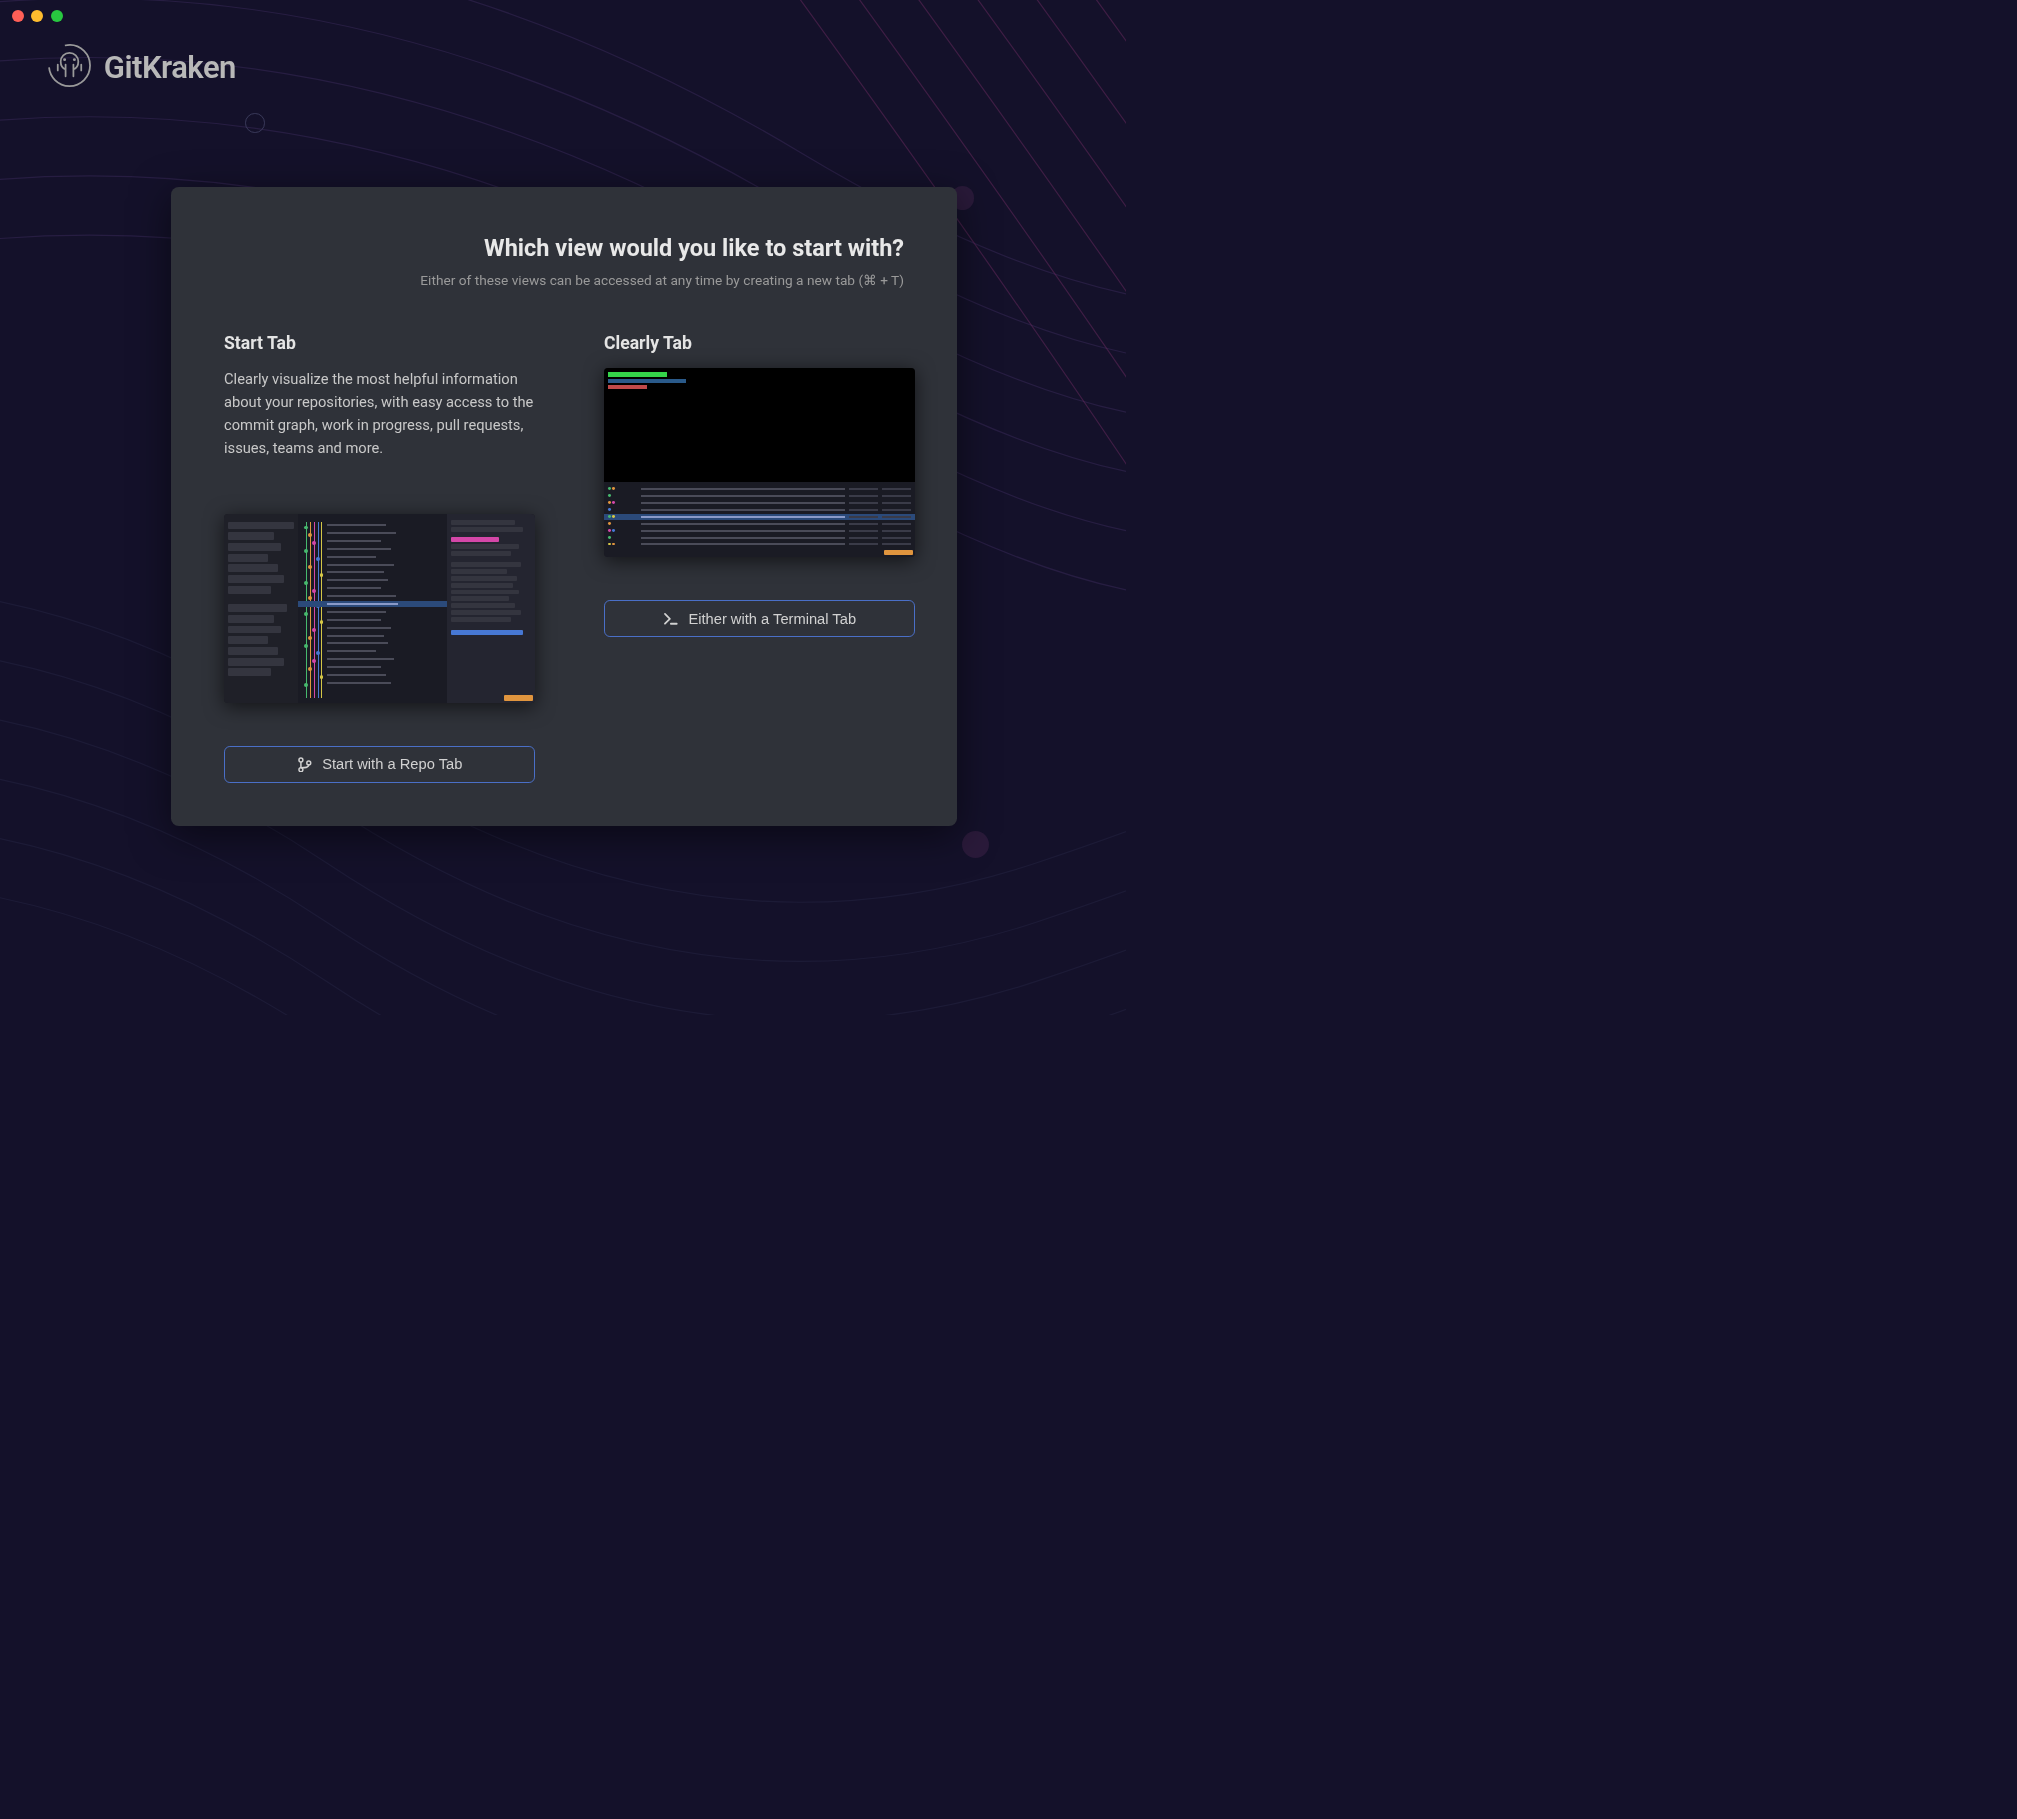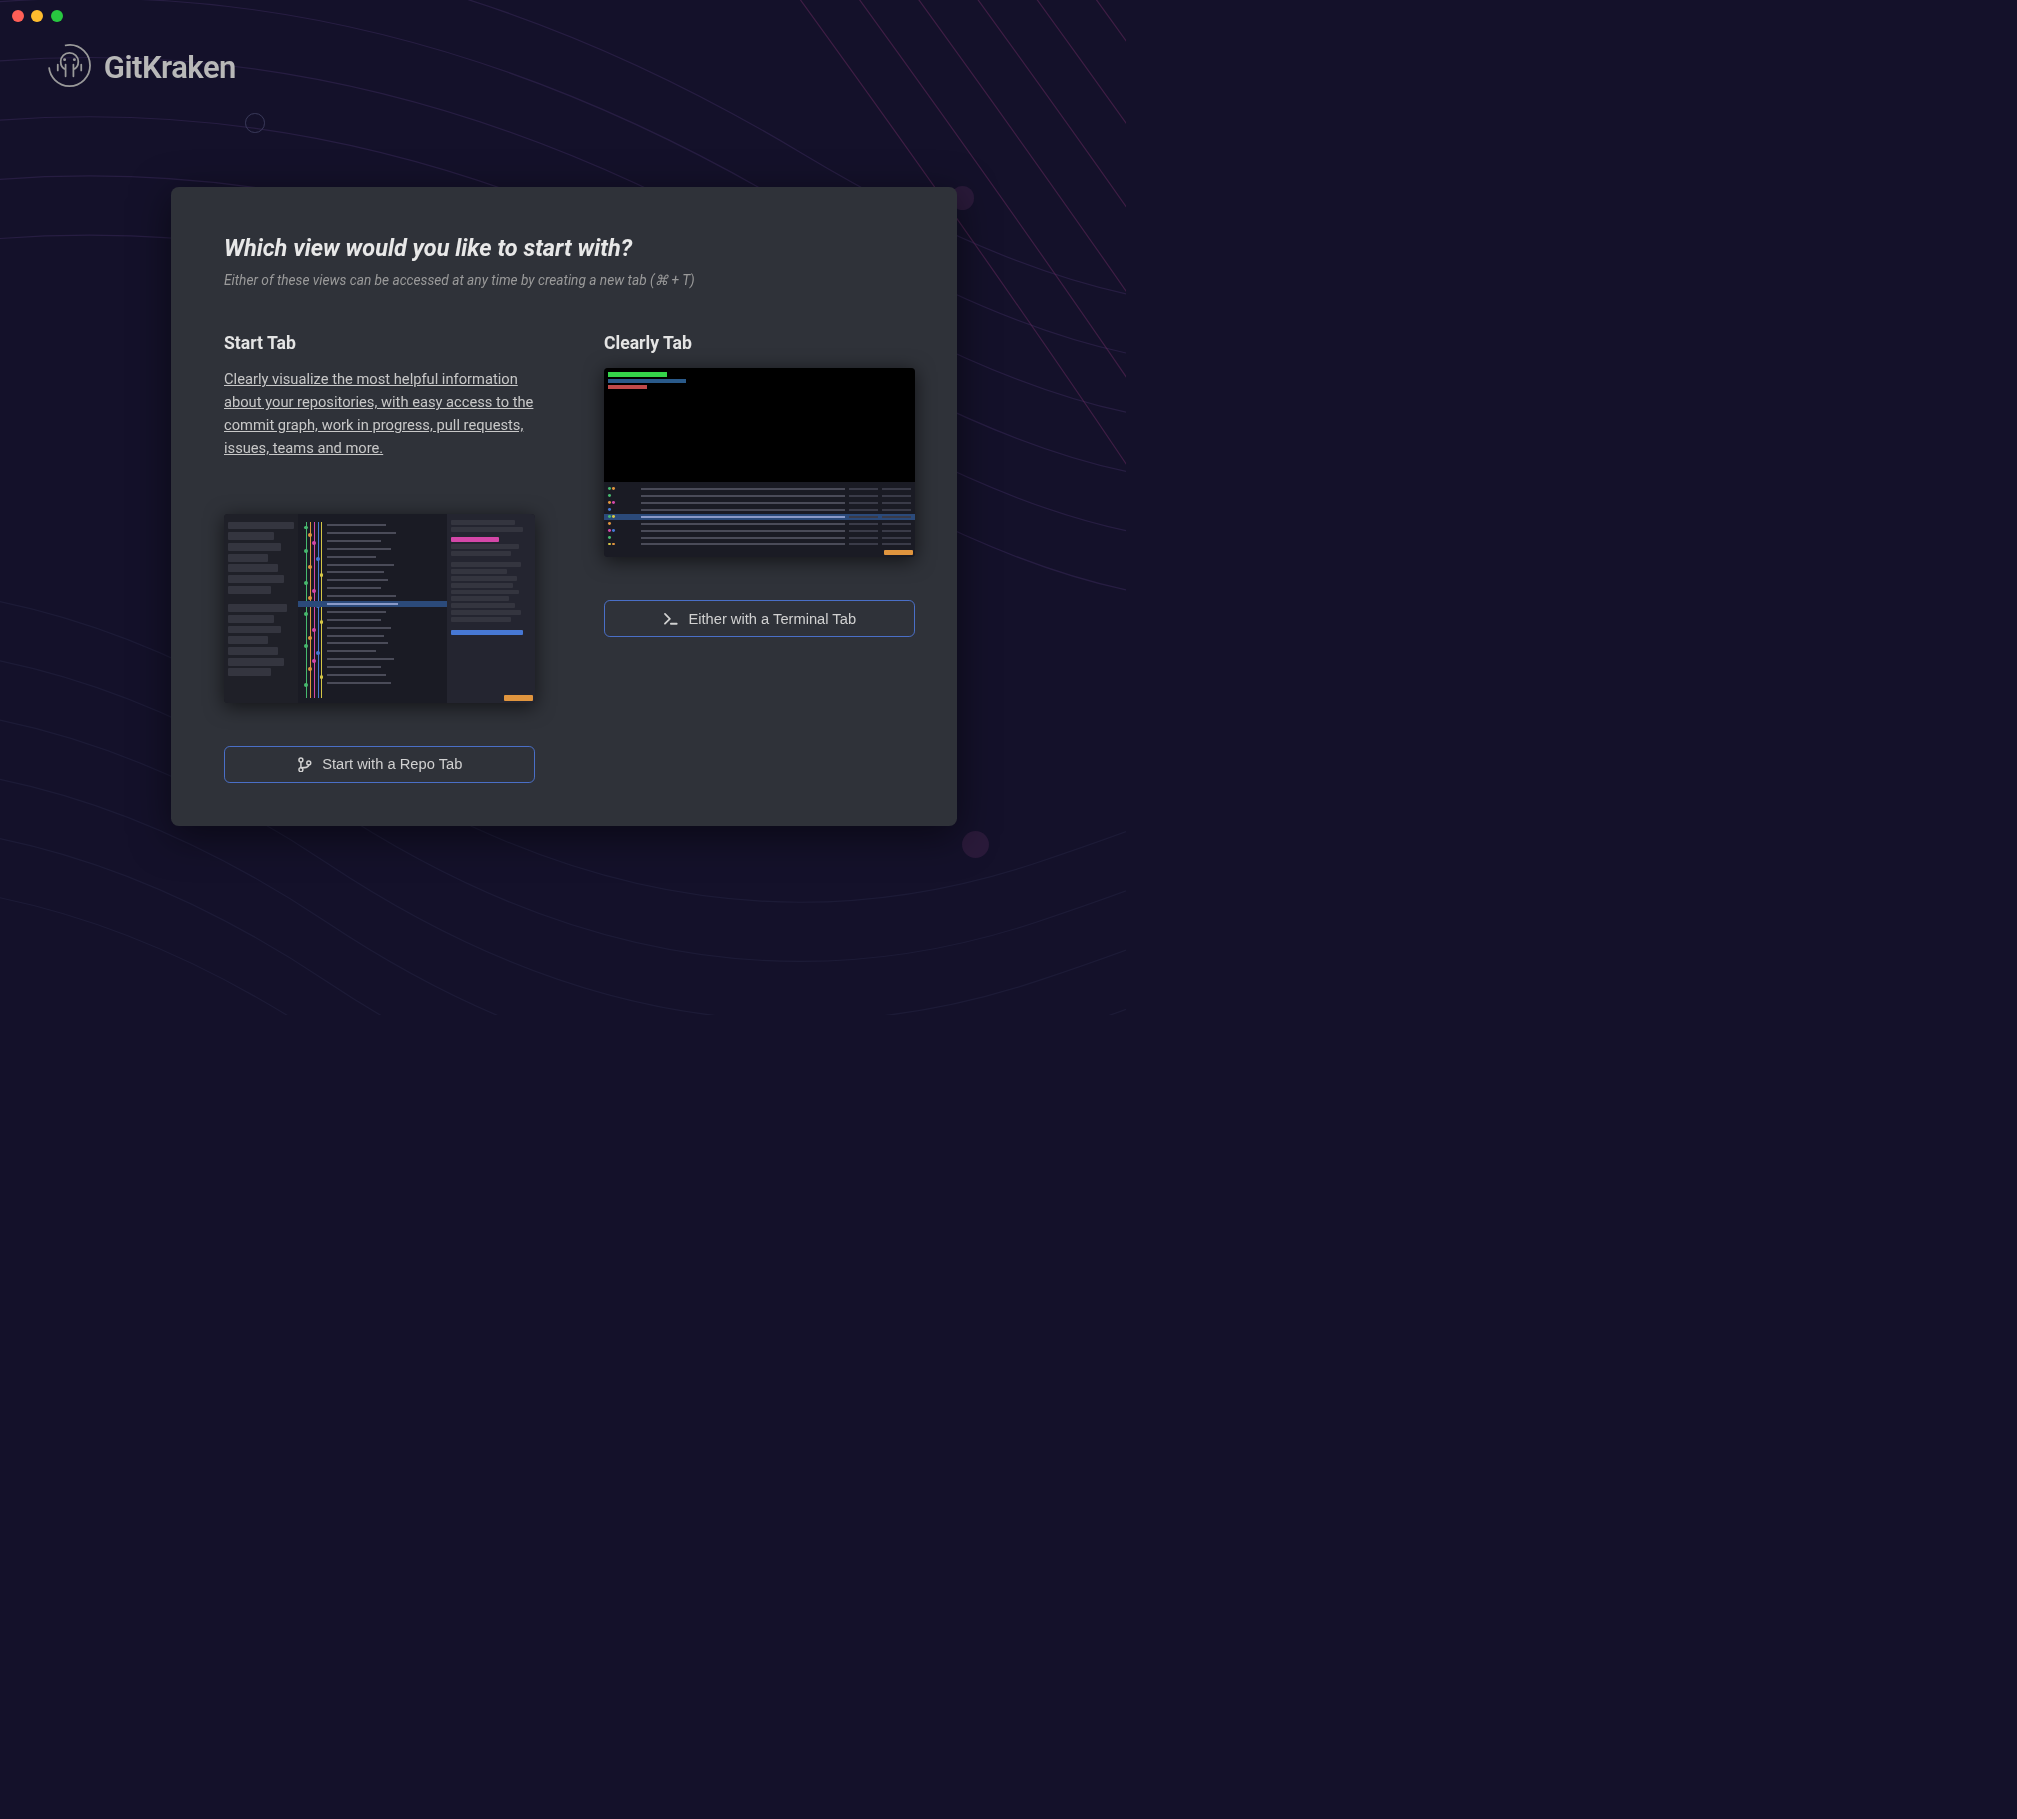--- a/index.html
+++ b/index.html
@@ -87,23 +87,22 @@
       left: 171px;
       width: 786px;
       height: 639px;
       background: #2f3239;
       border-radius: 7.8px;
       padding: 47px 53px 39px 53px;
       box-shadow: 0 9.8px 39px rgba(0,0,0,0.5);
     }
     
     .card-header {
-      text-align: left;
+      text-align: right;
       margin-bottom: 45px;
-      font-style: italic;
     }
     
     .card-title {
       font-size: 23.5px;
       font-weight: 700;
       color: #e8e8e8;
       margin-bottom: 9.8px;
     }
     
     .card-subtitle {
@@ -128,21 +127,20 @@
       color: #e4e4e4;
       margin-bottom: 15.7px;
     }
     
     .column-desc {
       font-size: 14.7px;
       line-height: 1.55;
       color: #c8c8c8;
       margin-bottom: 27.4px;
       min-height: 118px;
-      text-decoration: underline;
     }
     
     .gk-command {
       color: #3e7df0;
       font-family: Menlo, Consolas, monospace;
       font-weight: 600;
       font-size: 13.7px;
     }
     
     

